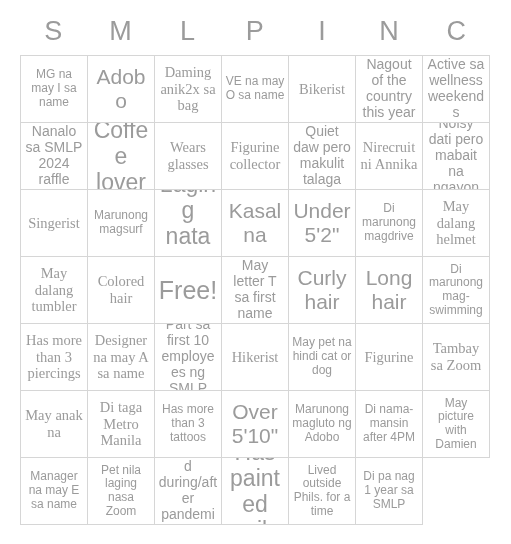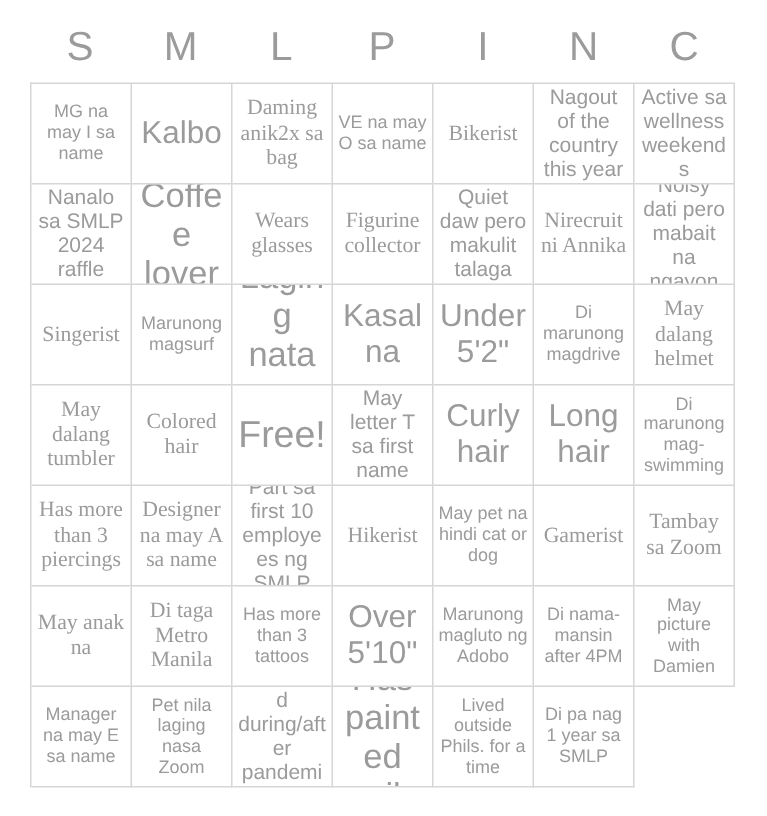--- a/index.html
+++ b/index.html
@@ -86,21 +86,21 @@
     <div class="header-cell">I</div>
     <div class="header-cell">N</div>
     <div class="header-cell">C</div>
   </div>
 
   <div id="grid">
       <div class="cell fs-s">
         <span class="cell-text">MG na may I sa name</span>
       </div>
       <div class="cell fs-xl">
-        <span class="cell-text">Kalbo</span>
+        <span class="cell-text">Adobo</span>
       </div>
       <div class="cell fs-m">
         <span class="cell-text">Daming anik2x sa bag</span>
       </div>
       <div class="cell fs-s">
         <span class="cell-text">VE na may O sa name</span>
       </div>
       <div class="cell fs-m">
         <span class="cell-text">Bikerist</span>
       </div>
@@ -182,21 +182,21 @@
       <div class="cell fs-xs">
         <span class="cell-text">Part sa first 10 employees ng SMLP</span>
       </div>
       <div class="cell fs-m">
         <span class="cell-text">Hikerist</span>
       </div>
       <div class="cell fs-s">
         <span class="cell-text">May pet na hindi cat or dog</span>
       </div>
       <div class="cell fs-m">
-        <span class="cell-text">Gamerist</span>
+        <span class="cell-text">Figurine</span>
       </div>
       <div class="cell fs-m">
         <span class="cell-text">Tambay sa Zoom</span>
       </div>
       <div class="cell fs-m">
         <span class="cell-text">May anak na</span>
       </div>
       <div class="cell fs-m">
         <span class="cell-text">Di taga Metro Manila</span>
       </div>

